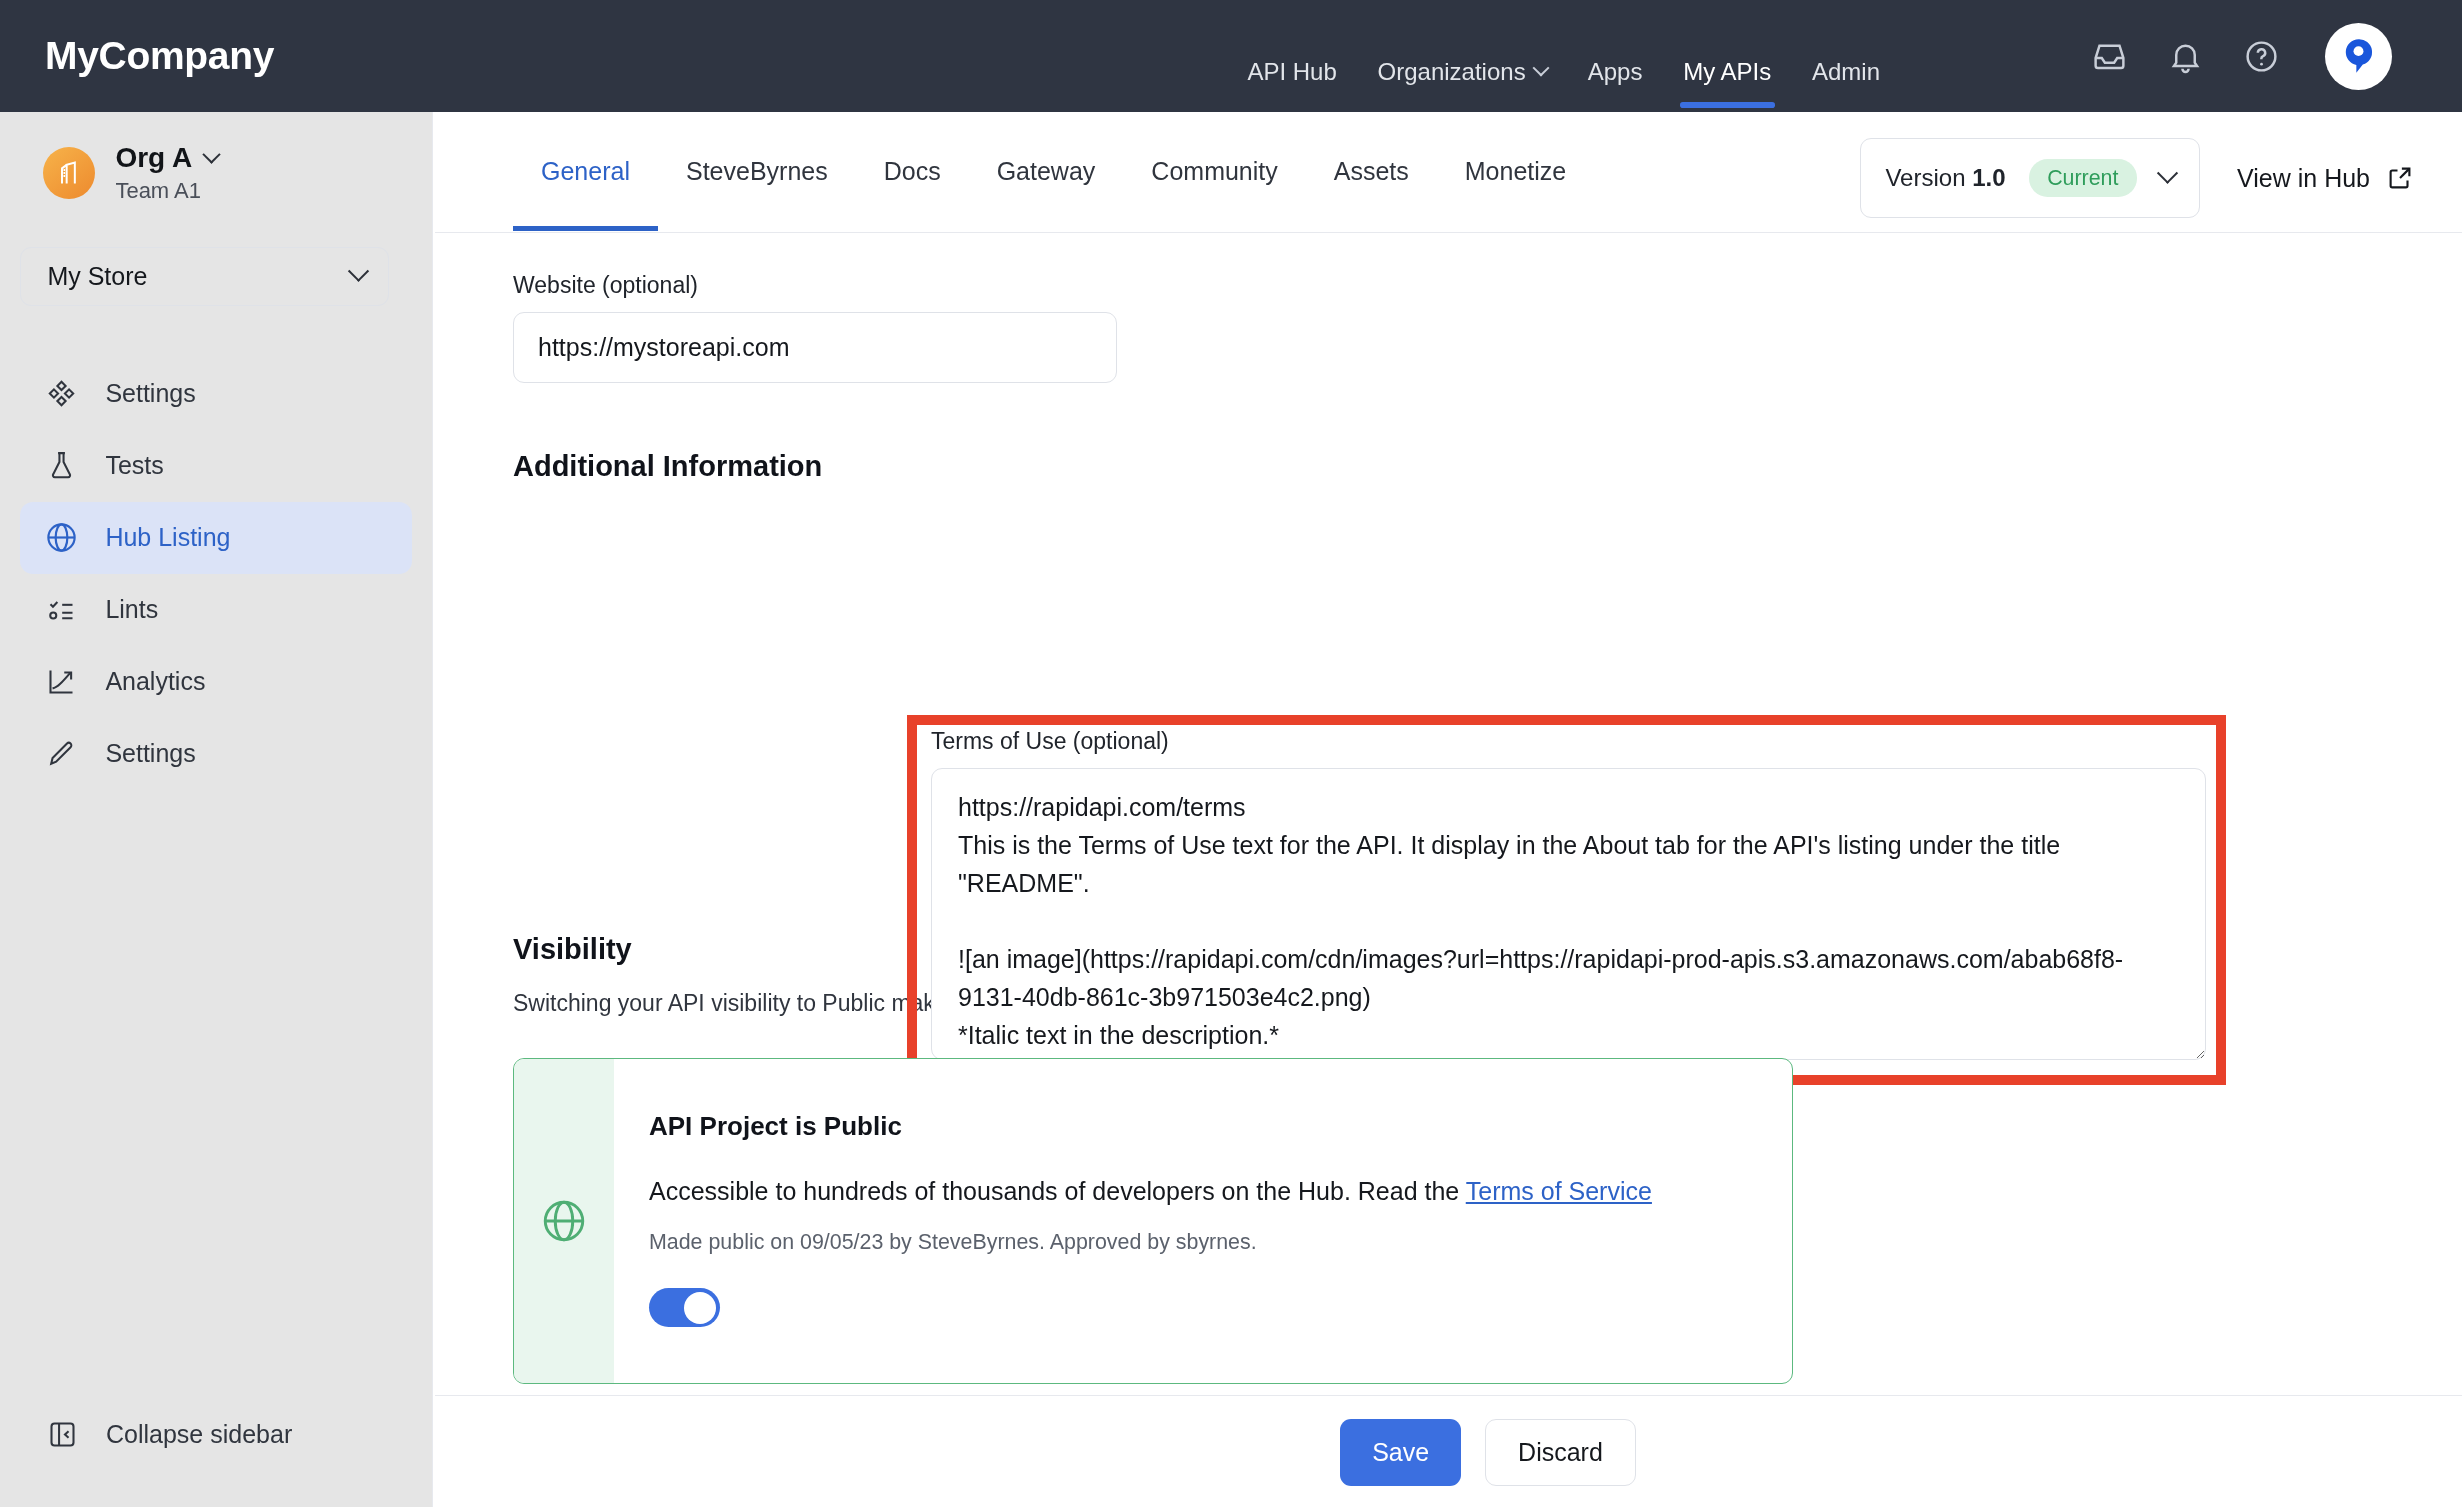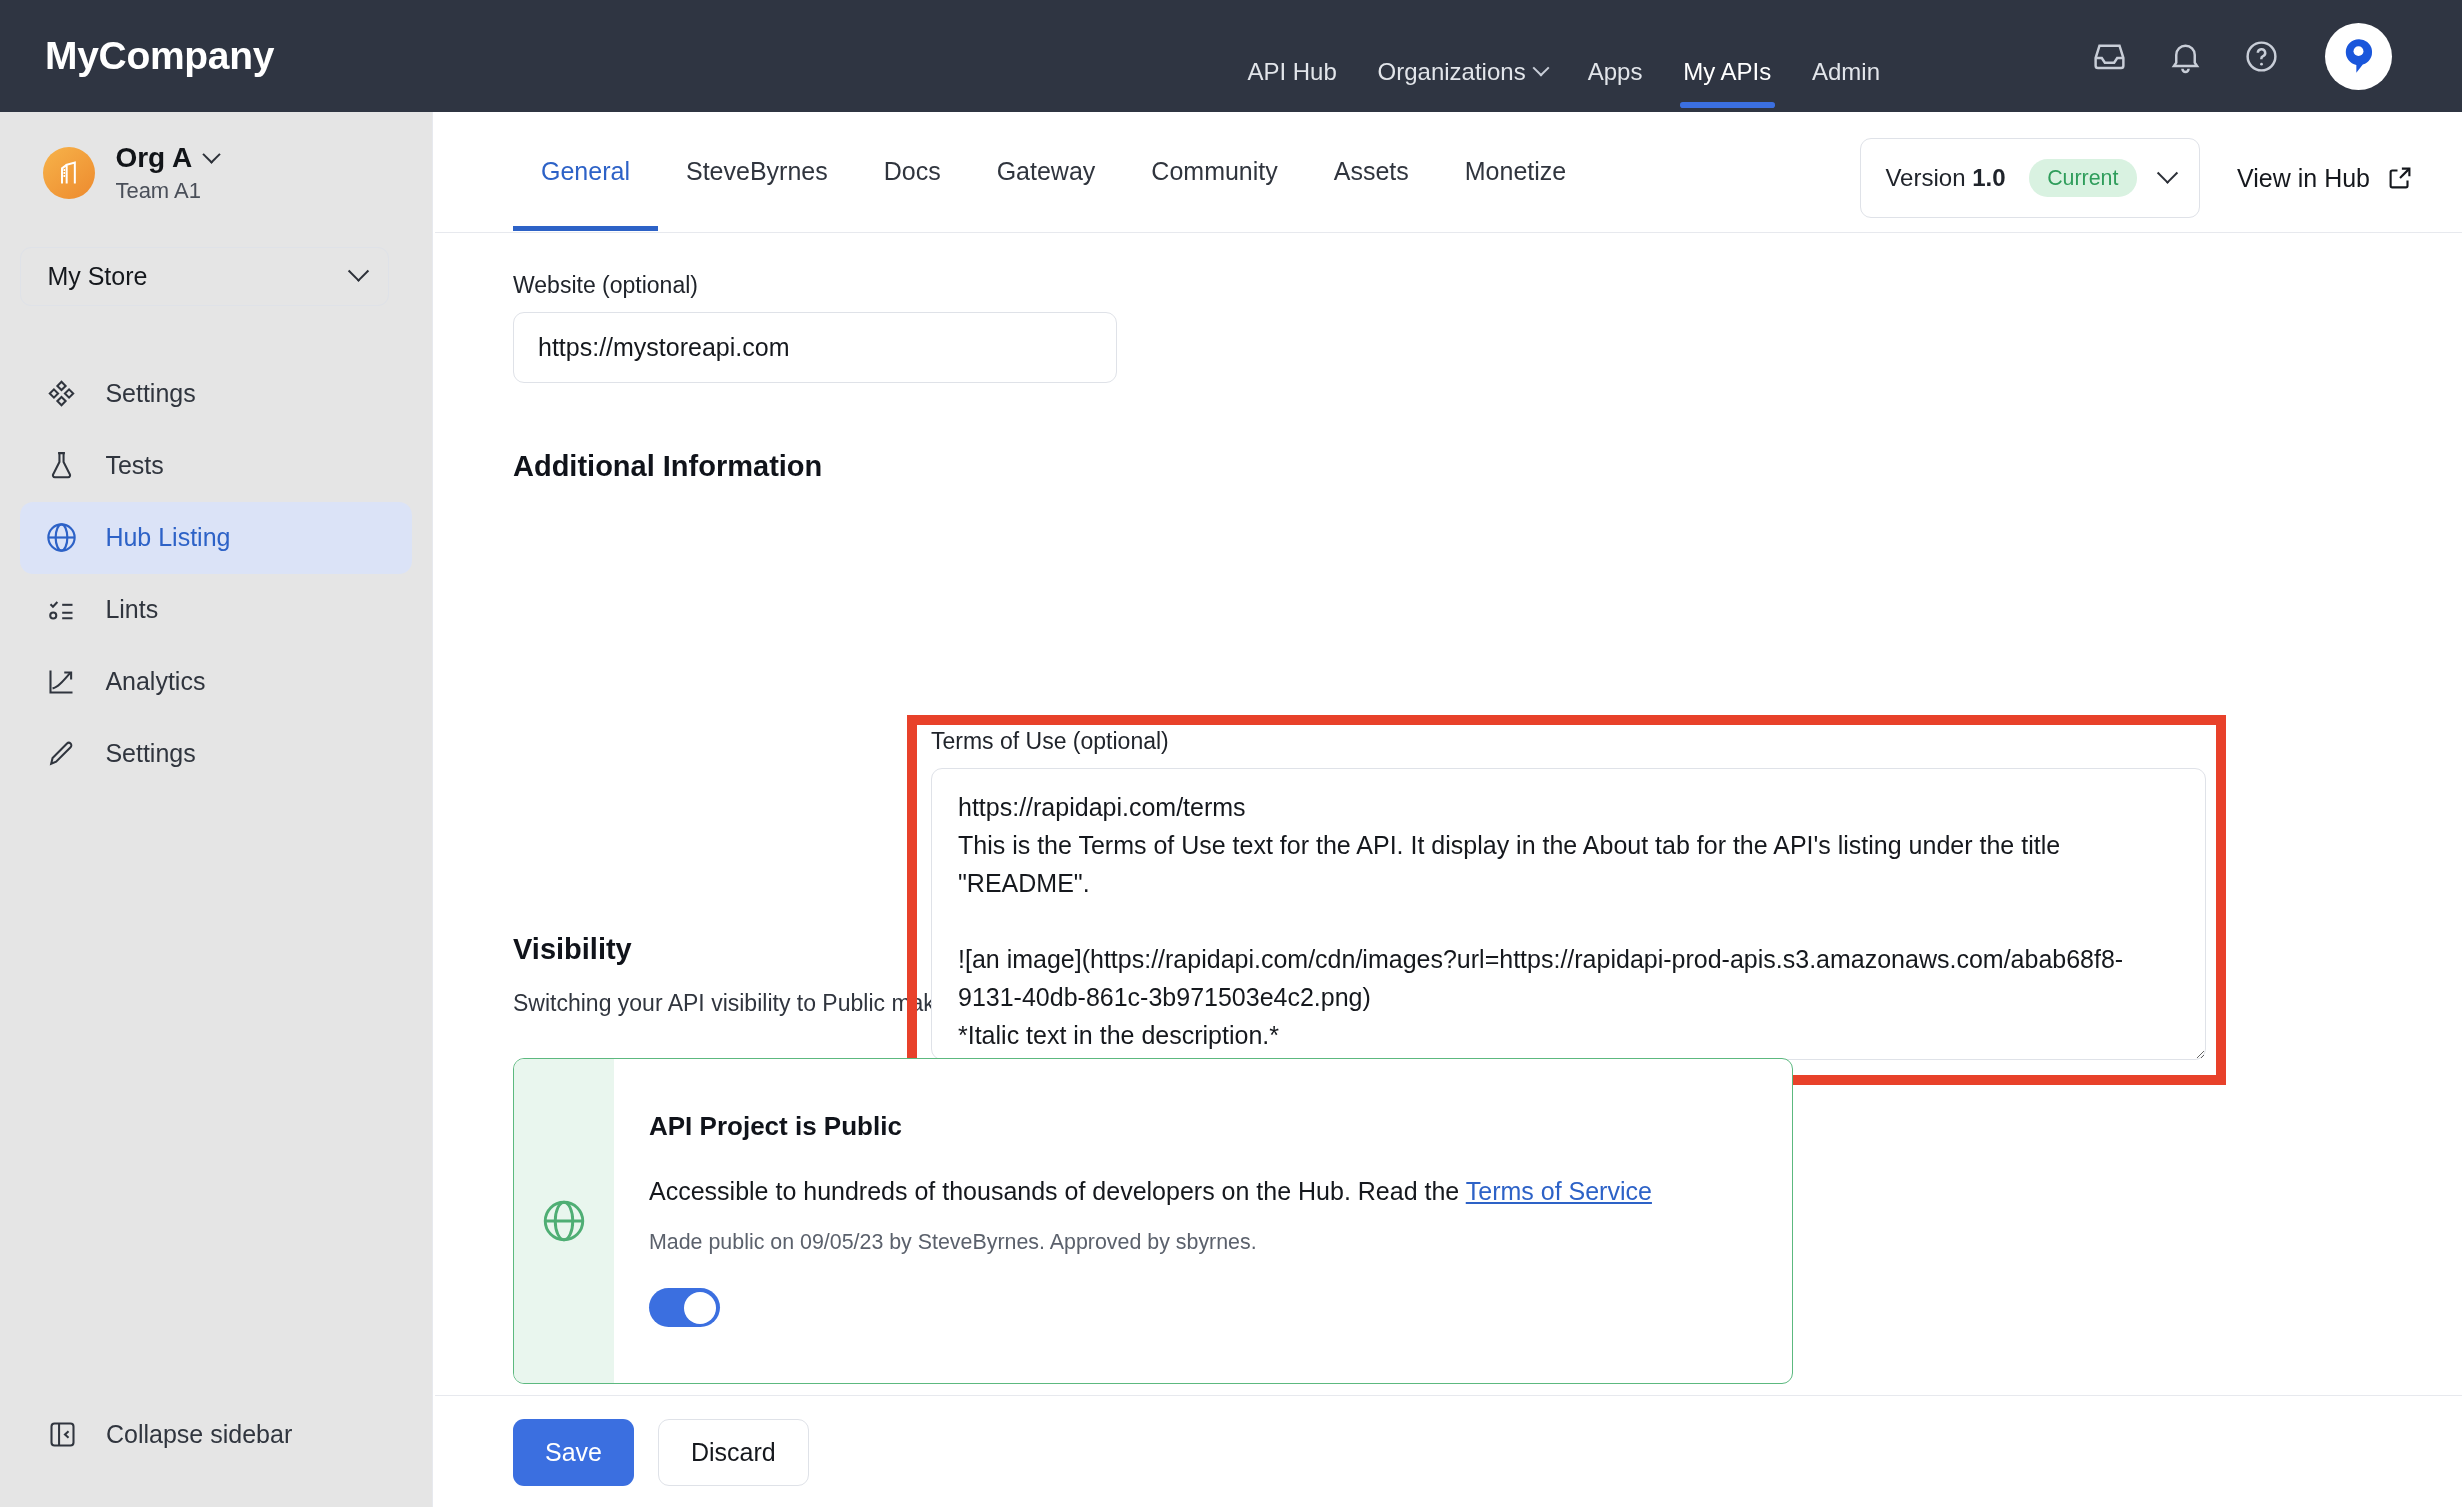--- a/index.html
+++ b/index.html
@@ -265,20 +265,21 @@
     background: #ffffff;
   }
 
   .footerbar {
     position: absolute; bottom: 0; left: 0;
     width: 2028px; height: 113px;
     border-top: 1.9px solid #e7e9ee;
     display: flex; align-items: center;
     padding-left: 78px; gap: 24px;
     background: #fff;
+    justify-content: center;
   }
   .btn-save {
     background: #3b6fe0; color: #fff;
     border: none; border-radius: 11px;
     font-size: 25px; font-family: "Liberation Sans", sans-serif;
     padding: 0 32px; height: 67px; cursor: pointer;
   }
   .btn-discard {
     background: #fff; color: #15181d;
     border: 1.9px solid #dfe2e8; border-radius: 11px;

